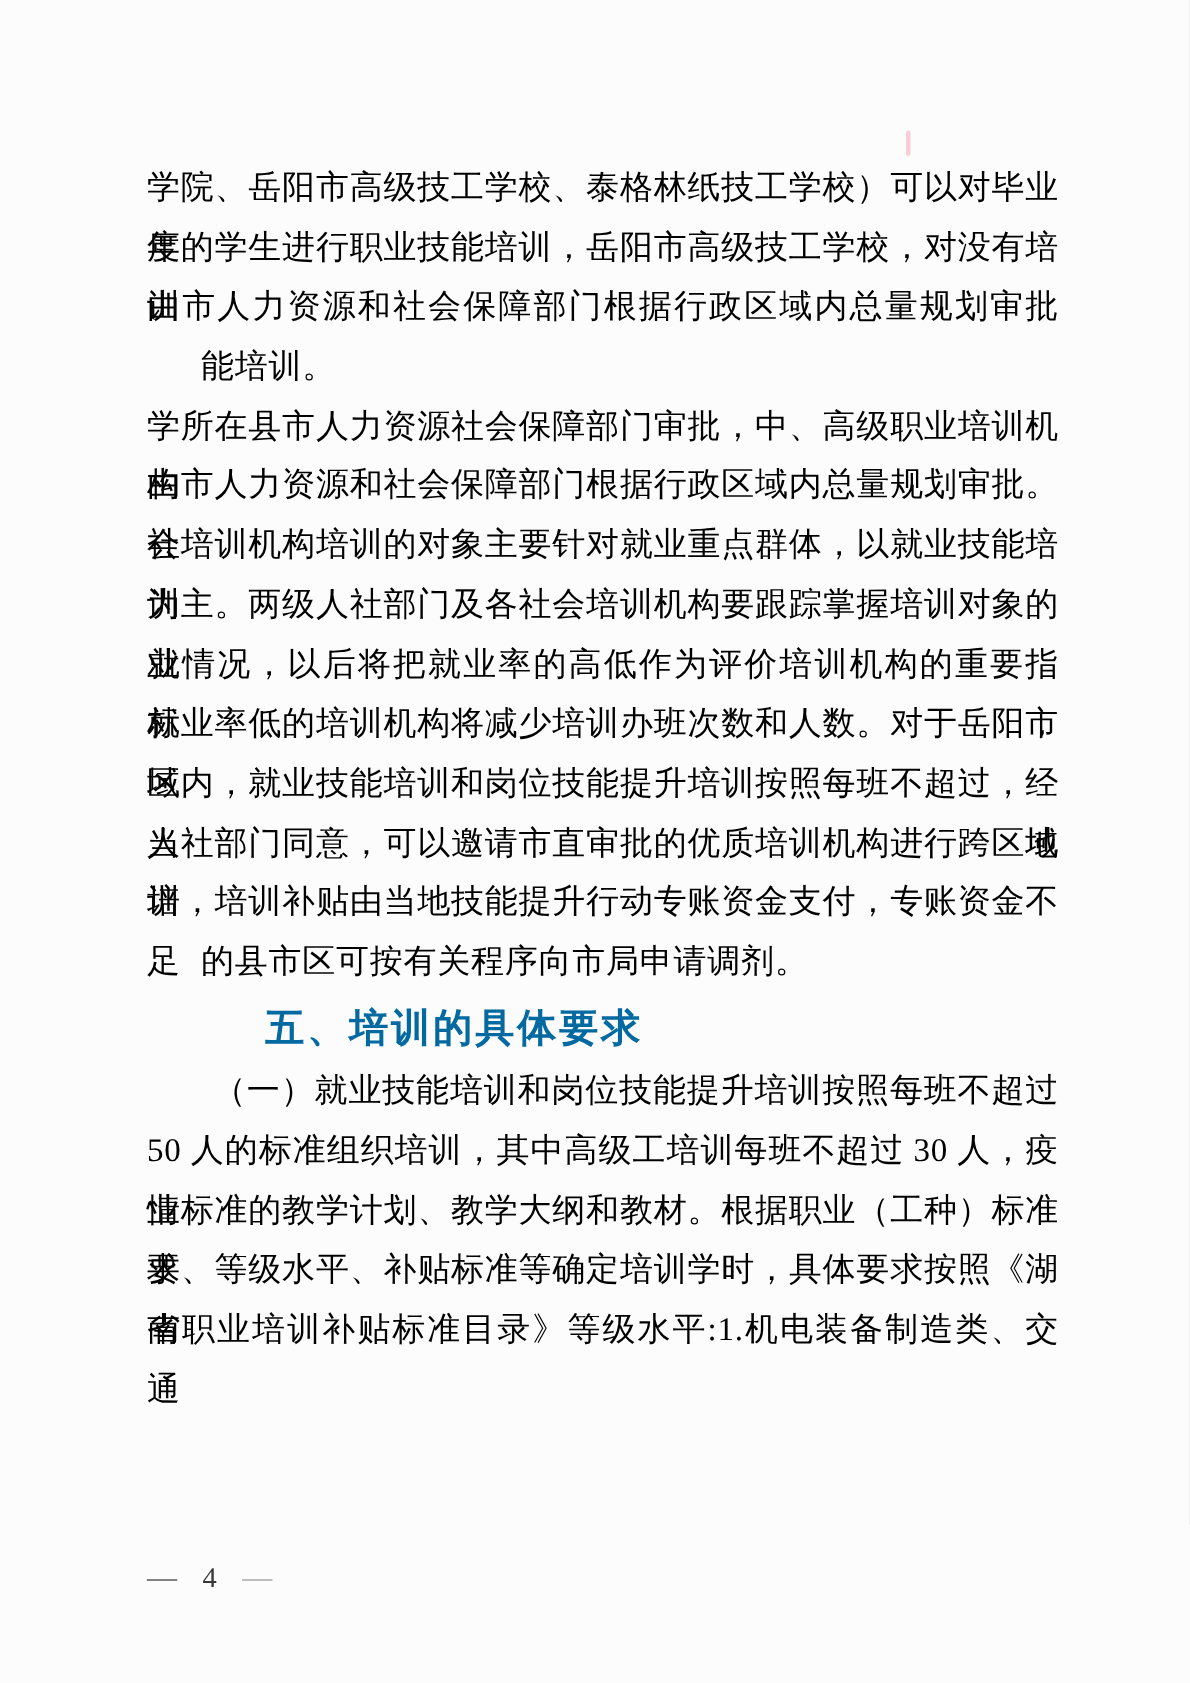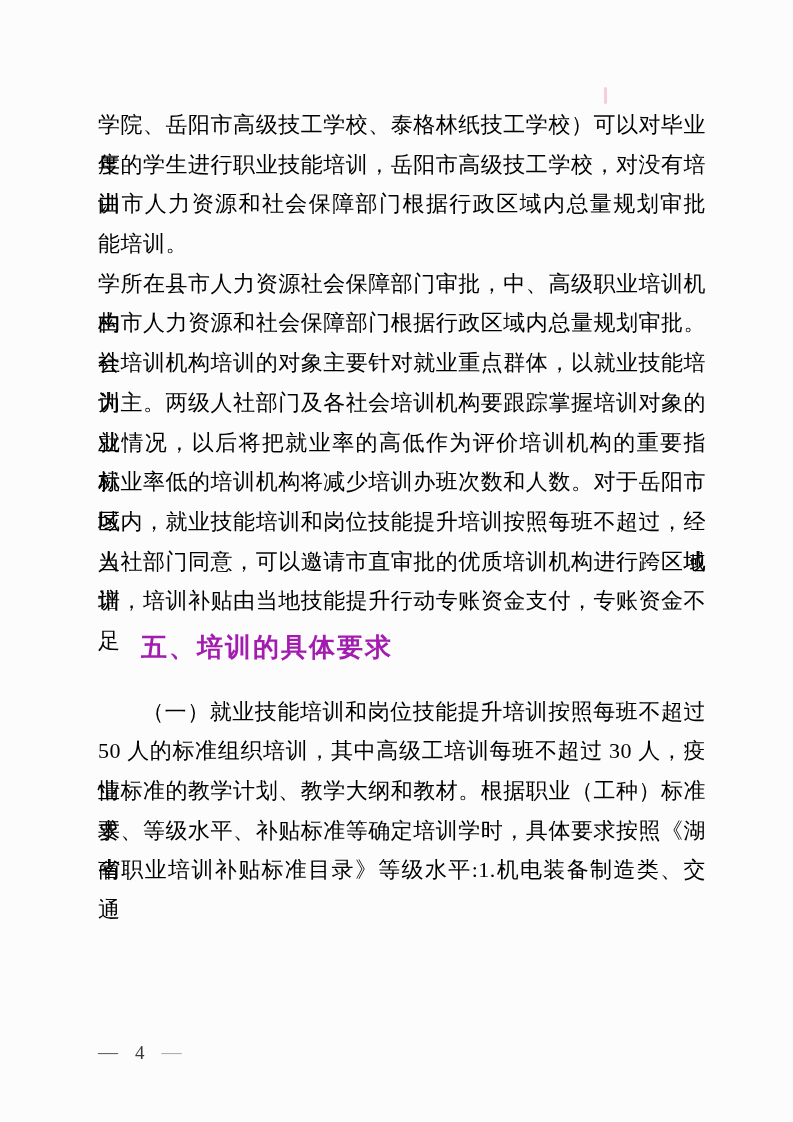--- a/index.html
+++ b/index.html
@@ -42,33 +42,33 @@
     color: #000000;
   }
   .line.fill {
     white-space: normal;
     text-align: justify;
     text-align-last: justify;
     text-justify: inter-character;
   }
   .line.left {
     text-align: left;
+    margin-left: 36px;
   }
   .line.indent {
     text-indent: 2em;
-    margin-top: 24px;
   }
   .line.para-gap {
     margin-top: 7px;
   }
   .line.heading {
-    font-family: Liberation Serif, serif;
+    font-family: Liberation Mono, monospace;
     font-weight: 700;
     font-size: 26px;
-    color: #a21caf;
+    color: #0369a1;
     text-indent: 1.65em;
     letter-spacing: 2px;
   }
   .footer {
     position: absolute;
     left: 98px;
     top: 1038px;
     height: 28px;
     line-height: 28px;
     font-size: 20px;
@@ -93,20 +93,21 @@
       <div class="line left">能培训。</div>
       <div class="line fill">学所在县市人力资源社会保障部门审批，中、高级职业培训机构</div>
       <div class="line fill">由市人力资源和社会保障部门根据行政区域内总量规划审批。社</div>
       <div class="line fill">会培训机构培训的对象主要针对就业重点群体，以就业技能培训</div>
       <div class="line fill">为主。两级人社部门及各社会培训机构要跟踪掌握培训对象的就</div>
       <div class="line fill">业情况，以后将把就业率的高低作为评价培训机构的重要指标，</div>
       <div class="line fill">就业率低的培训机构将减少培训办班次数和人数。对于岳阳市区</div>
       <div class="line fill">域内，就业技能培训和岗位技能提升培训按照每班不超过，经当地</div>
       <div class="line fill">人社部门同意，可以邀请市直审批的优质培训机构进行跨区域培</div>
       <div class="line fill">训，培训补贴由当地技能提升行动专账资金支付，专账资金不足</div>
+      <div class="line left">的县市区可按有关程序向市局申请调剂。</div>
       <div class="line left indent heading para-gap">五、培训的具体要求</div>
       <div class="line fill indent">（一）就业技能培训和岗位技能提升培训按照每班不超过</div>
       <div class="line fill">50 人的标准组织培训，其中高级工培训每班不超过 30 人，疫情</div>
       <div class="line fill">业标准的教学计划、教学大纲和教材。根据职业（工种）标准要</div>
       <div class="line fill">求、等级水平、补贴标准等确定培训学时，具体要求按照《湖南</div>
       <div class="line fill">省职业培训补贴标准目录》等级水平:1.机电装备制造类、交通</div>
     </div>
 
   <div class="footer">
     <span class="dash-l">—</span>

